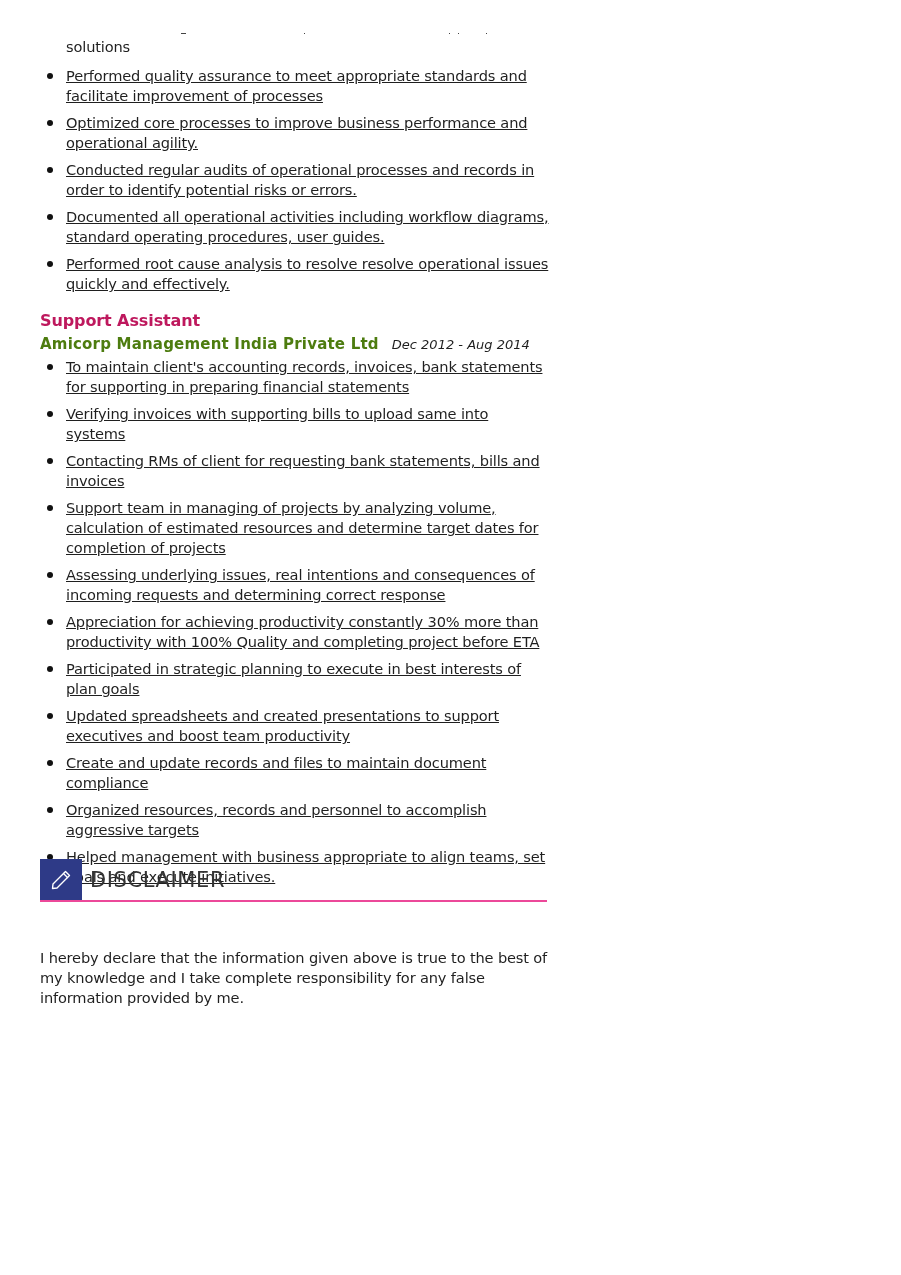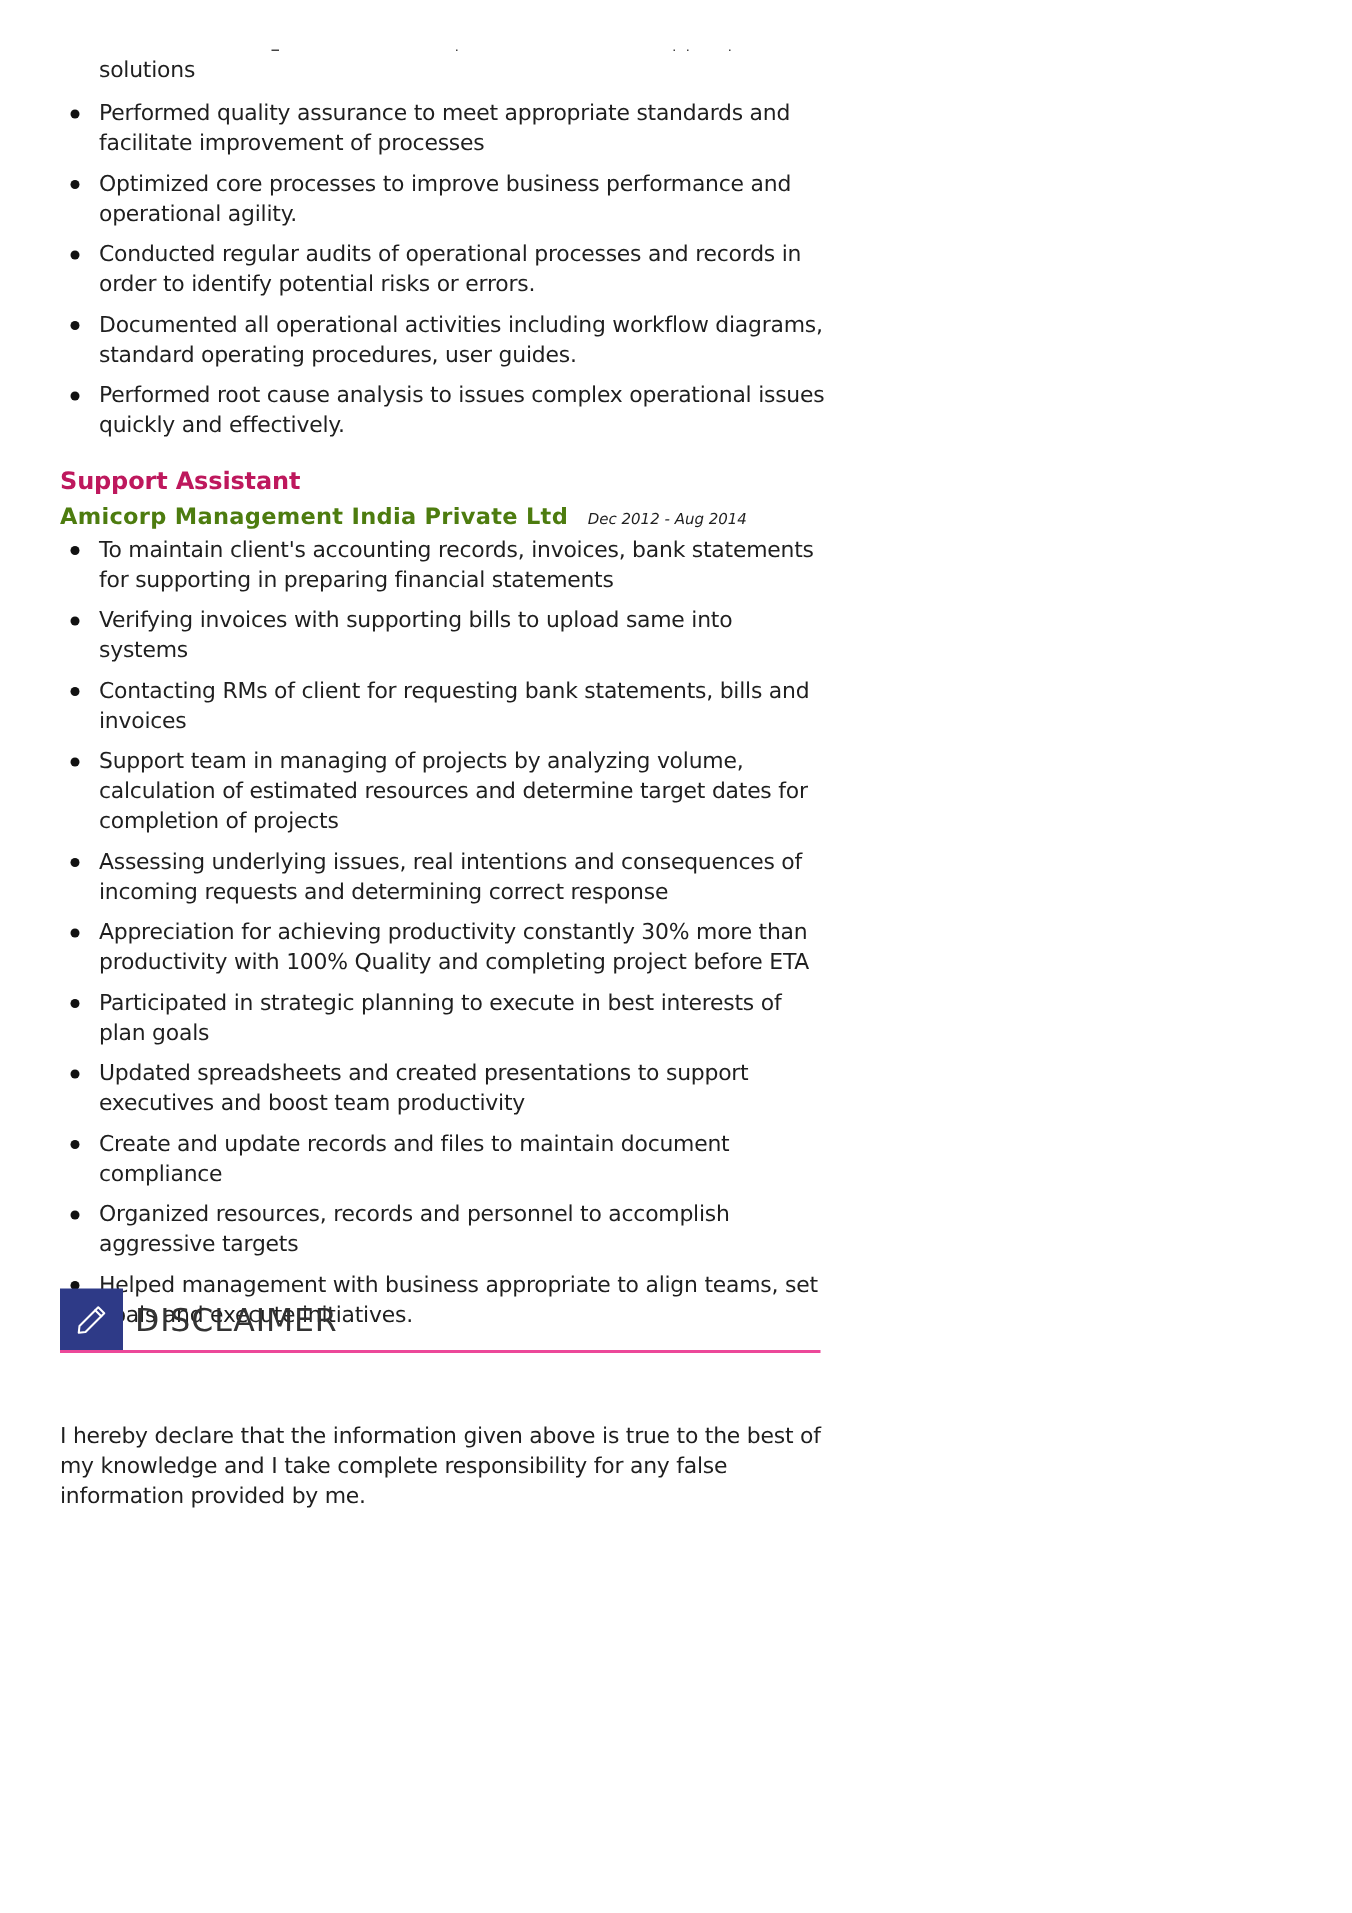--- a/index.html
+++ b/index.html
@@ -18,20 +18,21 @@
     .page {
       position: absolute;
       left: 40px;
       top: 0;
       width: 507px;
     }
     ul.bullets {
       list-style: none;
       margin: 0;
       padding: 0;
+      text-decoration: underline;
     }
     ul.bullets li {
       position: relative;
       padding-left: 26px;
       font-size: 14.6px;
       line-height: 20px;
       margin-bottom: 7px;
       letter-spacing: -0.15px;
     }
     ul.bullets li .dot {
@@ -87,21 +88,21 @@
       white-space: nowrap;
     }
     .company {
       font-size: 15px;
       font-weight: bold;
       color: #4d7c0f;
       letter-spacing: 0.2px;
       margin-top: 13px;
     }
     .dates {
-      font-size: 10px;
+      font-size: 13px;
       font-style: italic;
       color: #1f1f1f;
       margin-left: 8px;
     }
     .list-second {
       position: absolute;
       left: 0;
       top: 357px;
       width: 510px;
     }
@@ -157,21 +158,21 @@
     <span style="left:446px;width:1px;"></span>
   </div>
 
   <div class="cont-line">solutions</div>
 
   <ul class="bullets list-first">
     <li><span class="dot"></span><span>Performed quality assurance to meet appropriate standards and facilitate improvement of processes</span></li>
     <li><span class="dot"></span><span>Optimized core processes to improve business performance and operational agility.</span></li>
     <li><span class="dot"></span><span>Conducted regular audits of operational processes and records in order to identify potential risks or errors.</span></li>
     <li><span class="dot"></span><span>Documented all operational activities including workflow diagrams, standard operating procedures, user guides.</span></li>
-    <li><span class="dot"></span><span>Performed root cause analysis to issues complex operational issues quickly and effectively.</span></li>
+    <li><span class="dot"></span><span>Performed root cause analysis to resolve resolve operational issues quickly and effectively.</span></li>
   </ul>
 
   <div class="job-title">Support Assistant</div>
   <div class="job-line">
     <span class="company">Amicorp Management India Private Ltd</span>
     <span class="dates">Dec 2012 - Aug 2014</span>
   </div>
 
   <ul class="bullets list-second">
     <li><span class="dot"></span><span>To maintain client's accounting records, invoices, bank statements for supporting in preparing financial statements</span></li>

